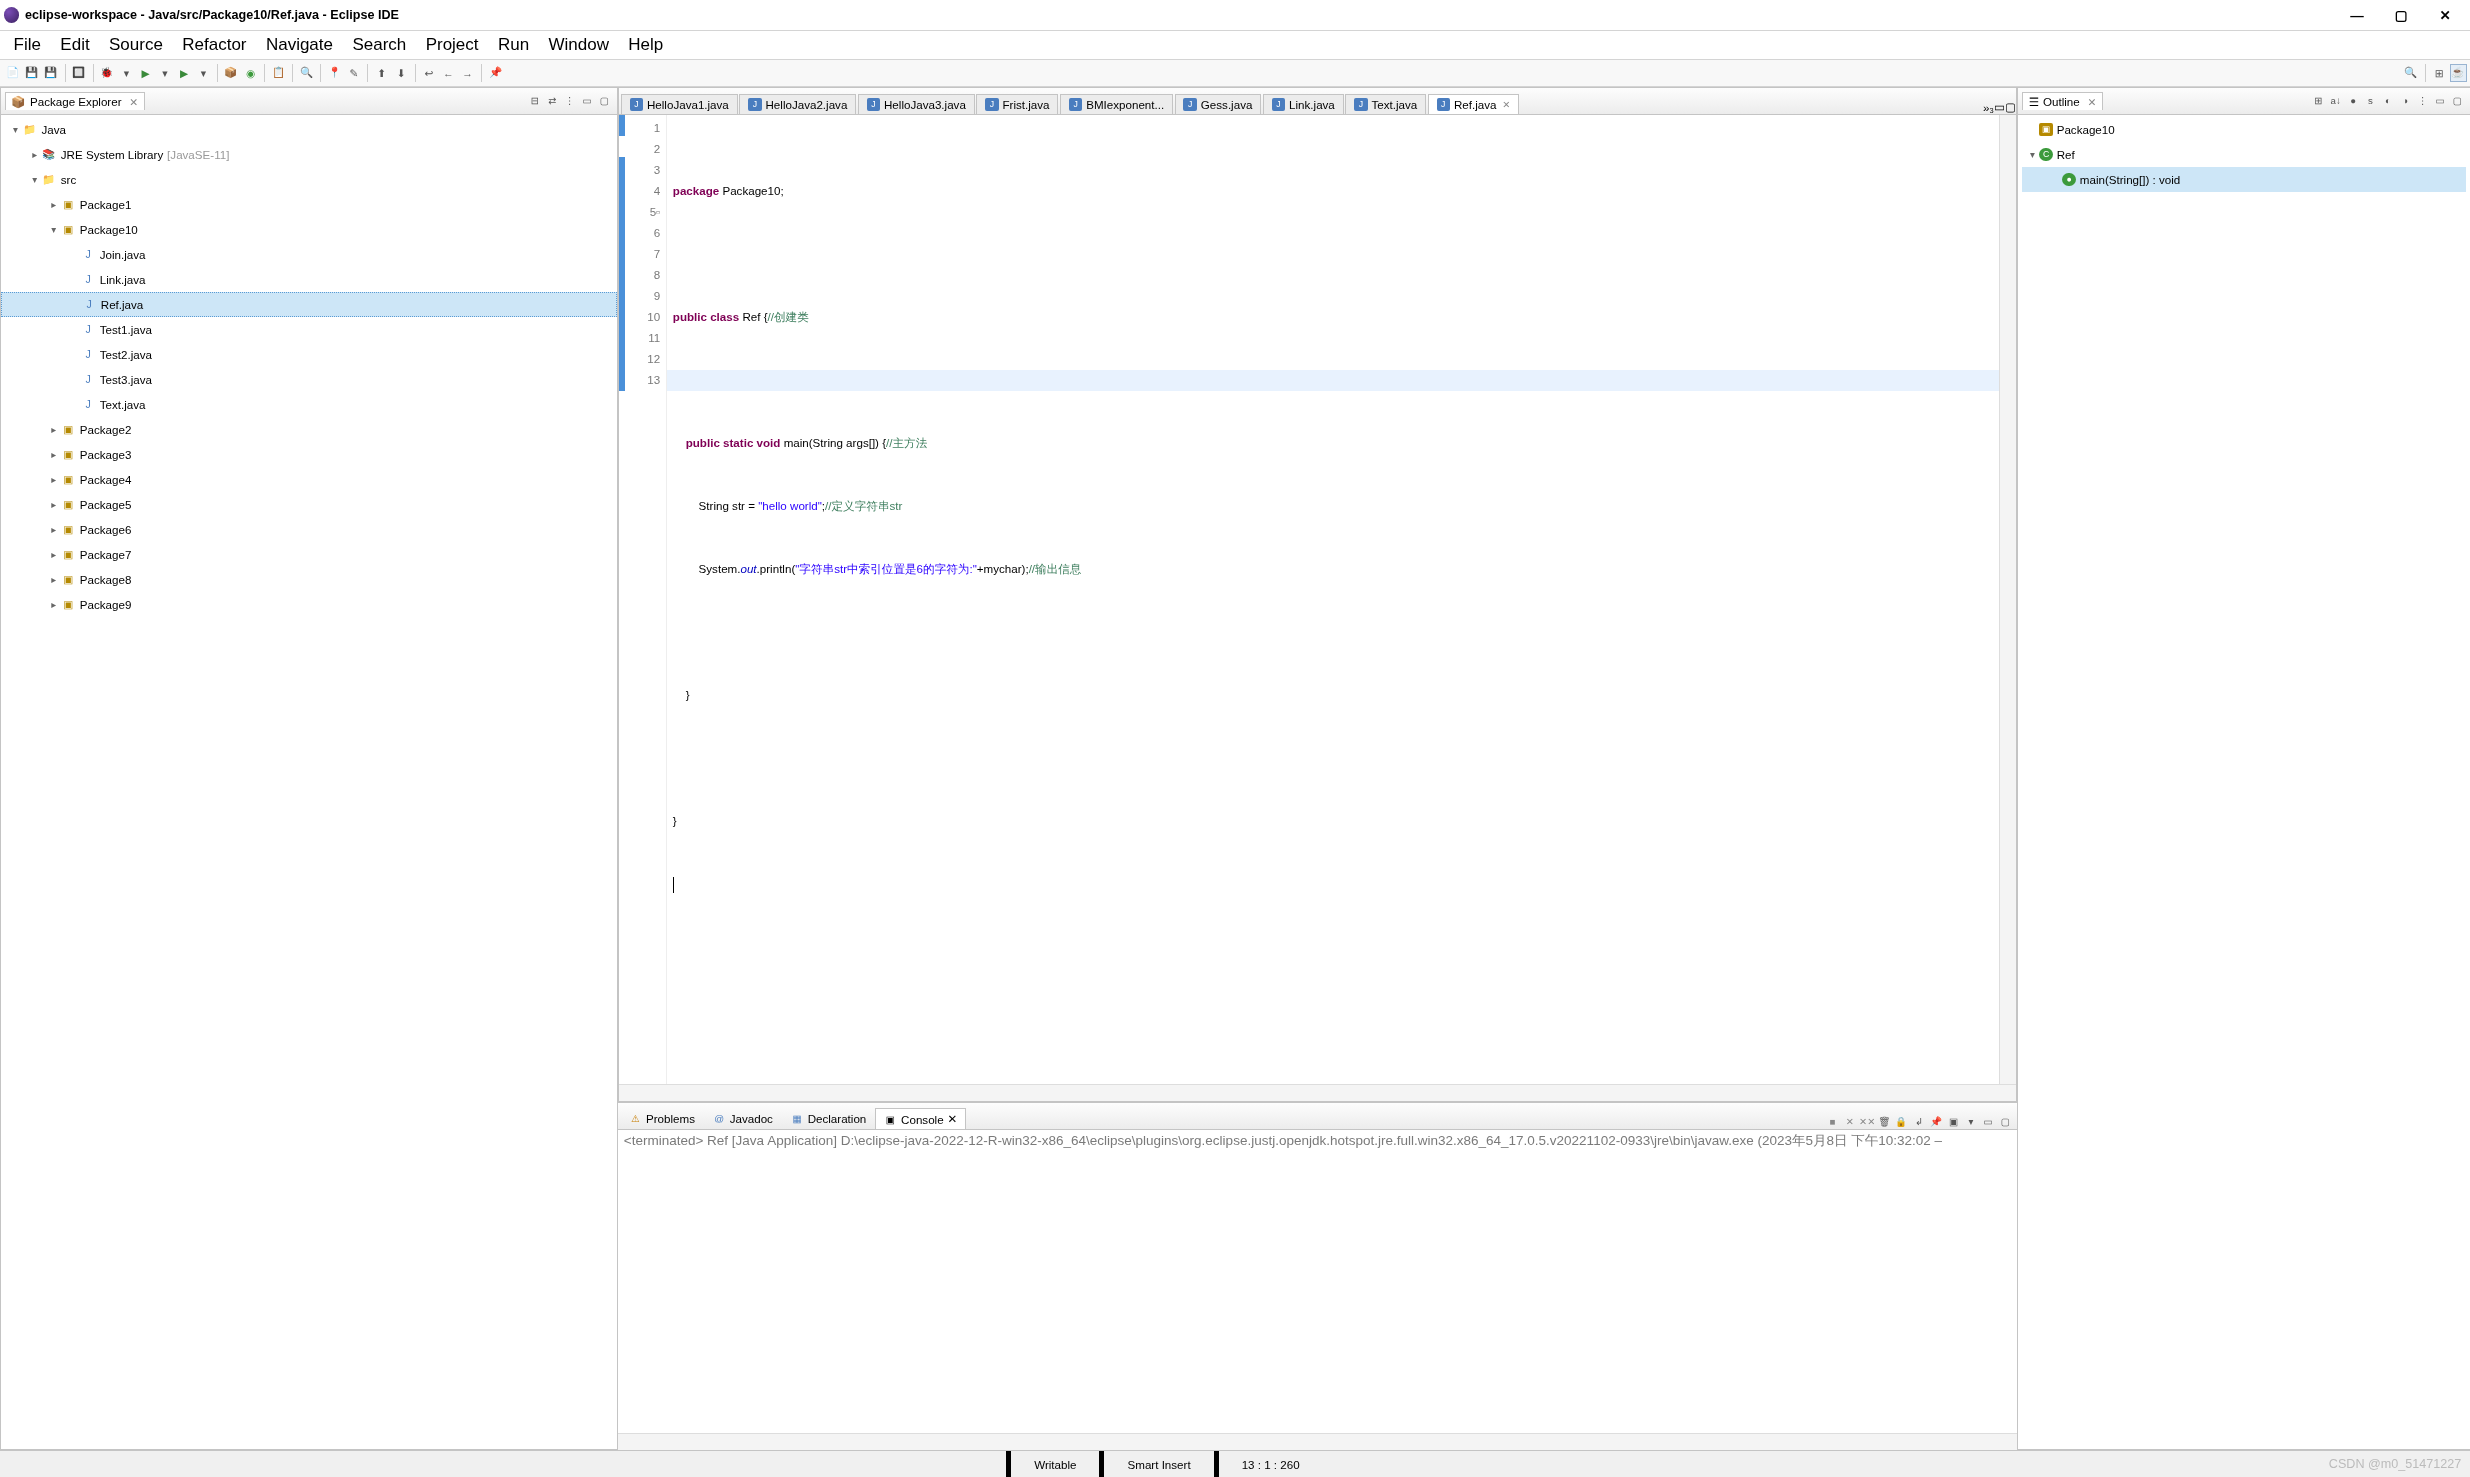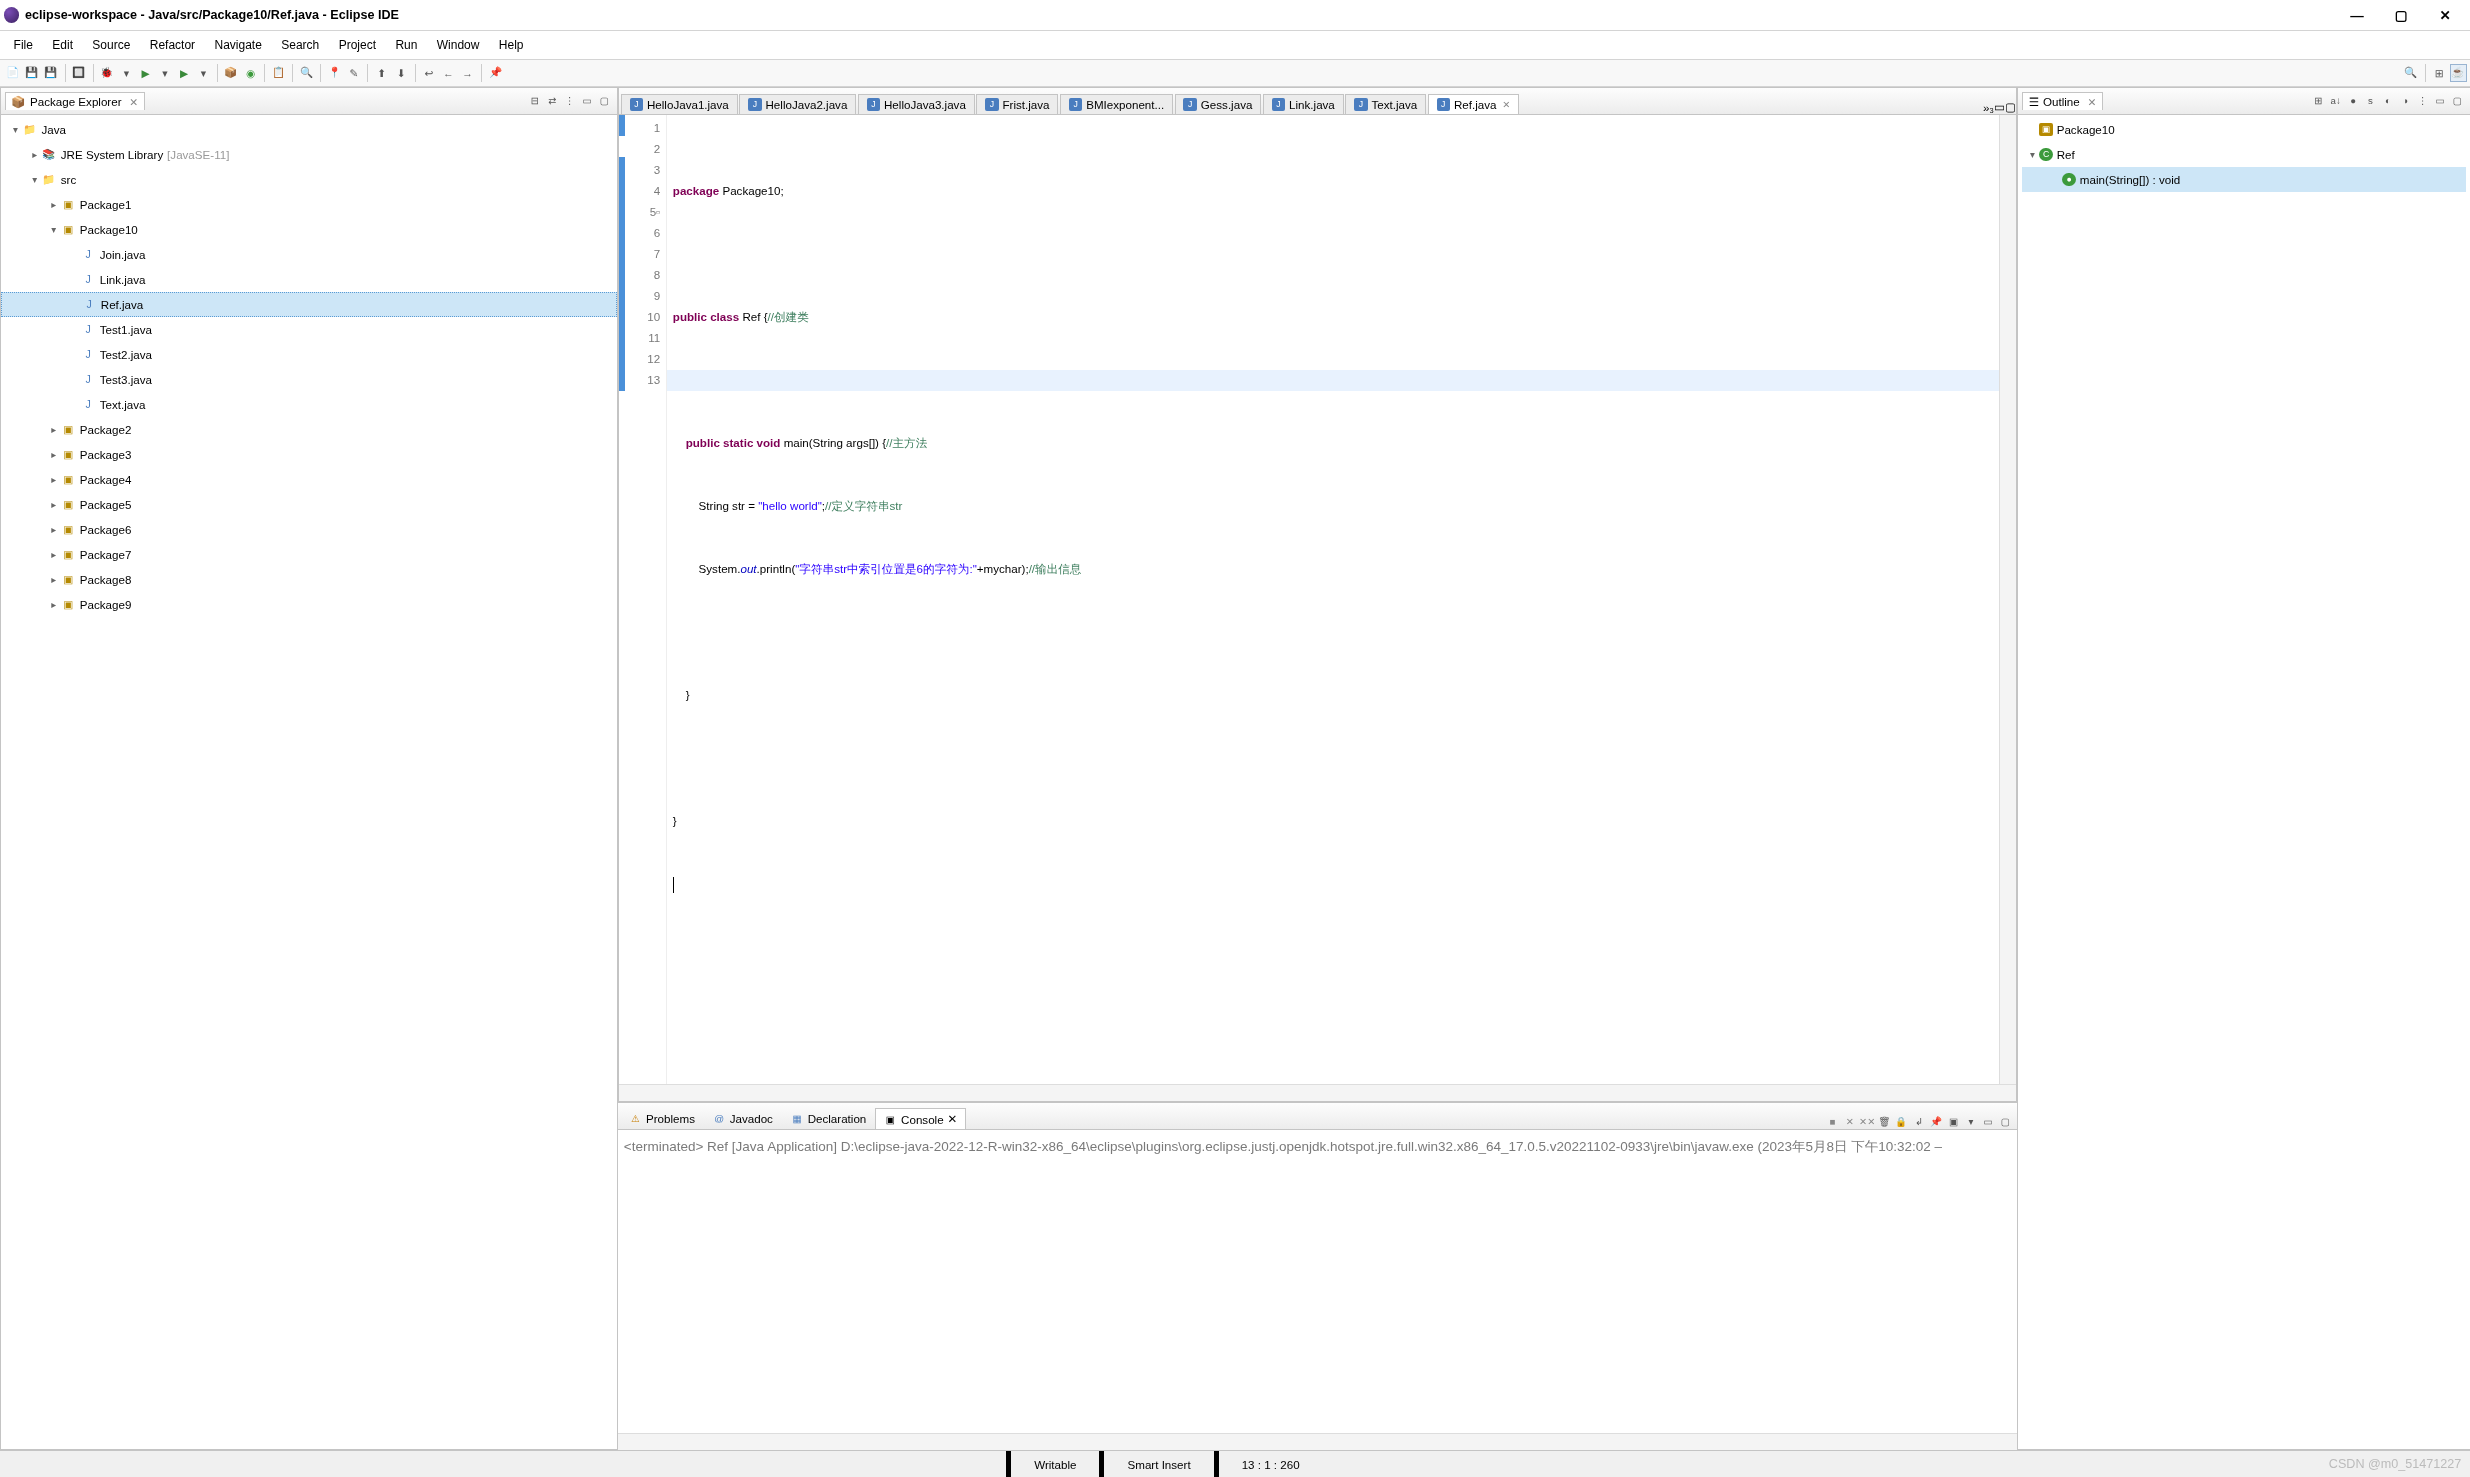--- a/index.html
+++ b/index.html
@@ -3,21 +3,21 @@
 <meta charset="utf-8">
 <style>
 * { margin: 0; padding: 0; box-sizing: border-box; font-family: "Segoe UI", Tahoma, sans-serif; font-size: 11.6px; }
 body { background: #f0f0f0; color: #000; width: 2471px; height: 1477px; overflow: hidden; display: flex; flex-direction: column; }
 .titlebar { height: 31px; background: #fff; display: flex; align-items: center; padding: 0 3.9px; border-bottom: 1px solid #d4d4d4; font-weight: bold; }
 .titlebar .eclipse-icon { width: 15.4px; height: 15.4px; margin-right: 5.8px; background: radial-gradient(circle at 30% 30%, #7b4db7, #3b2160); border-radius: 50%; }
 .titlebar-text { flex: 1; font-size: 12.6px; color: #000; }
 .win-btns { display: flex; }
 .win-btn { width: 44px; height: 31px; display: flex; align-items: center; justify-content: center; font-size: 13.5px; cursor: default; }
 .menubar { height: 29px; background: #fff; display: flex; align-items: center; padding: 0 3.9px; border-bottom: 1px solid #d4d4d4; }
-.menubar span { padding: 3.9px 9.7px; font-size: 12px; cursor: default; }
+.menubar span { padding: 3.9px 9.7px; font-size: 17px; cursor: default; }
 .toolbar { height: 27px; background: #f8f8f8; display: flex; align-items: center; padding: 0 3.9px; gap: 1.9px; border-bottom: 1px solid #d4d4d4; }
 .toolbar .tbtn { width: 17.4px; height: 17.4px; display: flex; align-items: center; justify-content: center; font-size: 10.6px; color: #555; border: 1px solid transparent; }
 .toolbar .sep { width: 1px; height: 17.4px; background: #ccc; margin: 0 2.9px; }
 .toolbar .spacer { flex: 1; }
 .main-area { flex: 1; display: flex; background: #fff; }
 .panel { display: flex; flex-direction: column; border: 1px solid #c4c4c4; background: #fff; }
 .panel-header { height: 27px; display: flex; align-items: center; background: linear-gradient(#fdfdfd,#ececec); border-bottom: 1px solid #c4c4c4; padding: 0 3.9px; }
 .panel-title { display: flex; align-items: center; gap: 3.9px; padding: 1.9px 5.8px; background: #fff; border: 1px solid #c4c4c4; border-bottom: none; font-size: 12.6px; }
 .panel-title .close-x { margin-left: 3.9px; color: #888; font-size: 10.6px; }
 .panel-header .hspacer { flex: 1; }
@@ -63,21 +63,21 @@
 .ol-ic.met { background: #3c9a3c; }
 .bottom-area { height: 348px; display: flex; flex-direction: column; border-top: 1.9px solid #c4c4c4; background: #fff; }
 .bottom-tabs { height: 27px; display: flex; align-items: flex-end; background: linear-gradient(#fdfdfd,#ececec); border-bottom: 1px solid #c4c4c4; padding-left: 1.9px; }
 .btab { display: flex; align-items: center; gap: 3.9px; padding: 2.9px 7.7px; border: 1px solid transparent; font-size: 12.6px; cursor: default; }
 .btab.active { background: #fff; border: 1px solid #c4c4c4; border-bottom: none; }
 .bticon { width: 13.5px; height: 13.5px; display: inline-flex; align-items: center; justify-content: center; font-size: 9.7px; }
 .bottom-tabs .tabspacer { flex: 1; }
 .bottom-toolbar { display: flex; gap: 1.9px; padding-right: 3.9px; }
 .bottom-toolbar .bbtn { width: 15.4px; height: 15.4px; display: flex; align-items: center; justify-content: center; font-size: 9.7px; color: #555; }
 .console-body { flex: 1; padding: 1.9px 5.8px; font-family: Consolas, monospace; font-size: 13.5px; background: #fff; overflow: auto; }
-.console-head { color: #7a7a7a; font-size: 13.5px; margin-top: 6px; }
+.console-head { color: #7a7a7a; font-size: 13.5px; }
 .statusbar { height: 27px; background: #f0f0f0; border-top: 1px solid #c4c4c4; display: flex; align-items: center; font-size: 13.5px; }
 .statusbar .sb-sect { padding: 0 23px; border-left: 5px solid #000000; height: 100%; display: flex; align-items: center; }
 .statusbar .sb-spacer { flex: 1; }
 .watermark { color: #bbb; font-size: 12.6px; }
 </style>
 </head>
 <body>
 
 <div class="titlebar">
   <div class="eclipse-icon"></div>

